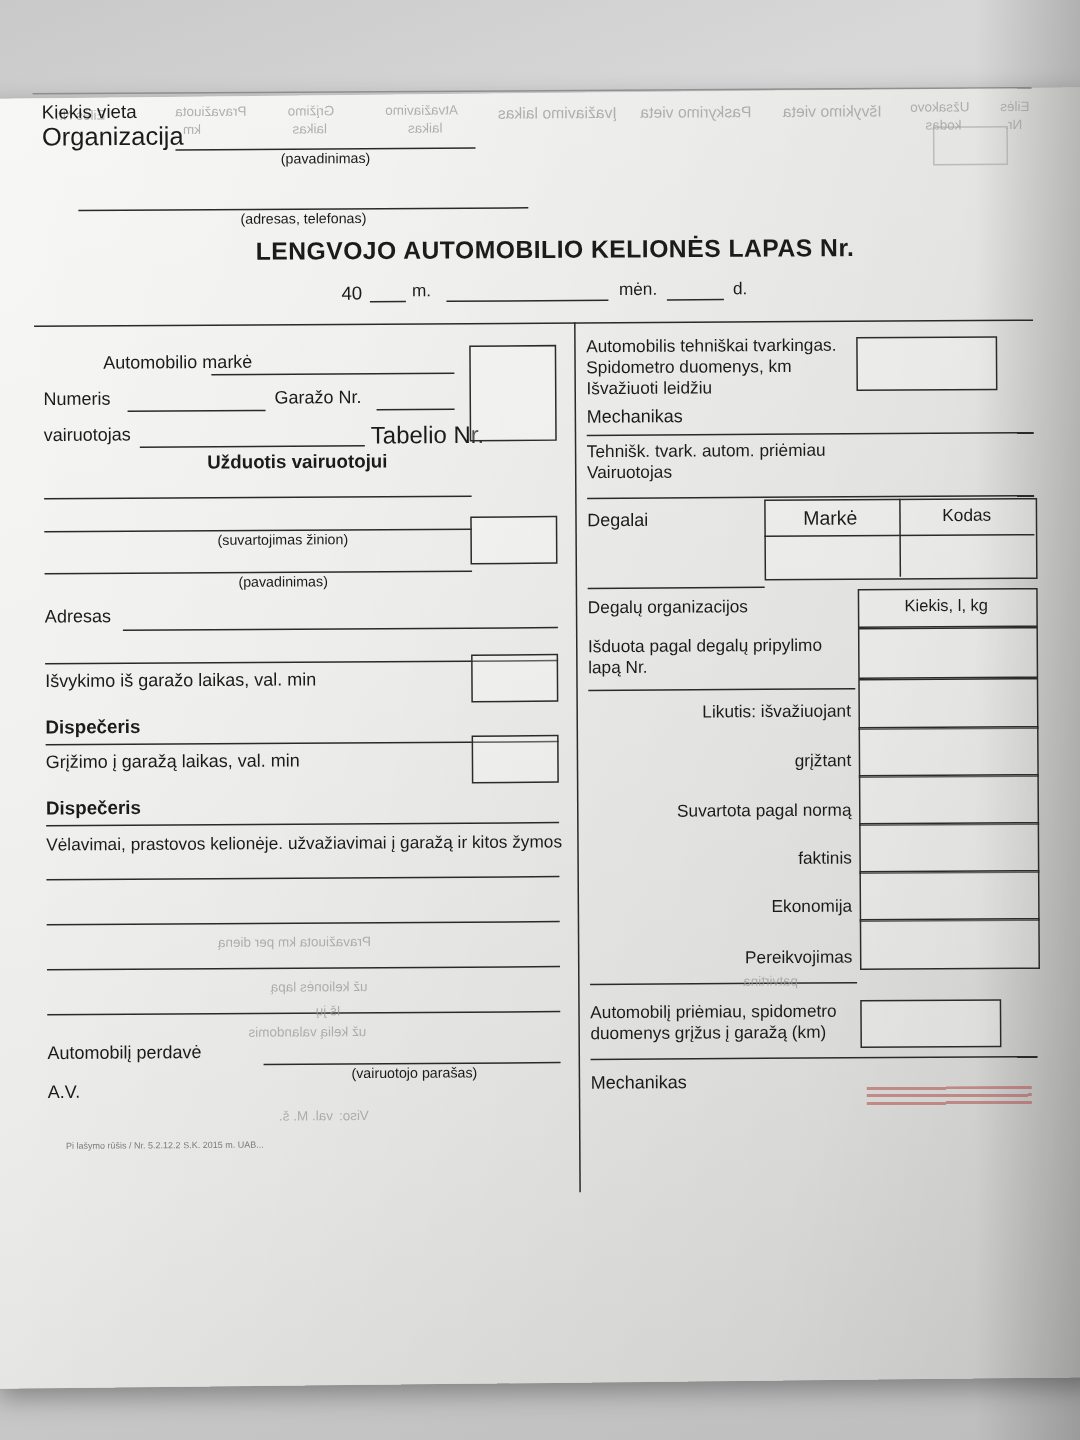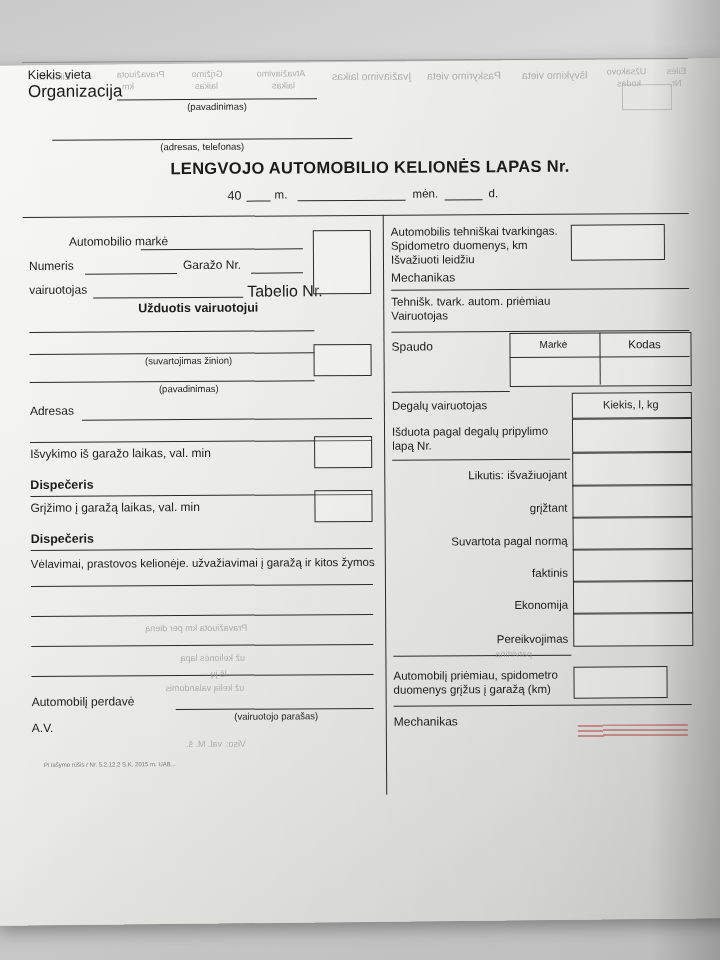--- a/index.html
+++ b/index.html
@@ -220,30 +220,30 @@
     <div class="txt" style="left:368px; top:206px; font-size:11.5px;">Išvažiuoti leidžiu</div>
     <div class="box" style="left:548px; top:178px; width:92px; height:34px;"></div>
 
     <div class="txt" style="left:368px; top:224px; font-size:12px;">Mechanikas</div>
     <div class="ln hline" style="left:368px; top:242px; width:298px;"></div>
 
     <div class="txt" style="left:368px; top:248px; font-size:11.5px;">Tehnišk. tvark. autom. priėmiau</div>
     <div class="txt" style="left:368px; top:262px; font-size:11.5px;">Vairuotojas</div>
     <div class="ln hline" style="left:368px; top:284px; width:298px;"></div>
 
-    <div class="txt" style="left:368px; top:293px; font-size:12px;">Spaudo</div>
+    <div class="txt" style="left:368px; top:293px; font-size:12px;">Degalai</div>
     <div class="box" style="left:486px; top:286px; width:180px; height:52px;"></div>
     <div class="ln vline" style="left:576px; top:286px; height:52px;"></div>
     <div class="ln hline" style="left:486px; top:310px; width:180px;"></div>
-    <div class="txt ctr" style="left:486px; top:292px; width:88px; font-size:10px;">Markė</div>
+    <div class="txt ctr" style="left:486px; top:292px; width:88px; font-size:13px;">Markė</div>
     <div class="txt ctr" style="left:576px; top:292px; width:90px; font-size:11.5px;">Kodas</div>
 
     <div class="ln hline" style="left:368px; top:344px; width:118px;"></div>
 
-    <div class="txt" style="left:368px; top:352px; font-size:11.5px;">Degalų vairuotojas</div>
+    <div class="txt" style="left:368px; top:352px; font-size:11.5px;">Degalų organizacijos</div>
     <div class="box" style="left:548px; top:346px; width:118px; height:24px;"></div>
     <div class="txt ctr" style="left:548px; top:352px; width:118px; font-size:11px;">Kiekis, l, kg</div>
 
     <div class="txt" style="left:368px; top:378px; font-size:11.5px;">Išduota pagal degalų pripylimo</div>
     <div class="txt" style="left:368px; top:392px; font-size:11.5px;">lapą Nr.</div>
     <div class="box" style="left:548px; top:372px; width:118px; height:32px;"></div>
     <div class="ln hline" style="left:368px; top:412px; width:178px;"></div>
 
     <div class="txt right" style="left:368px; top:422px; width:175px; font-size:11.5px;">Likutis: išvažiuojant</div>
     <div class="box" style="left:548px; top:406px; width:118px; height:32px;"></div>

